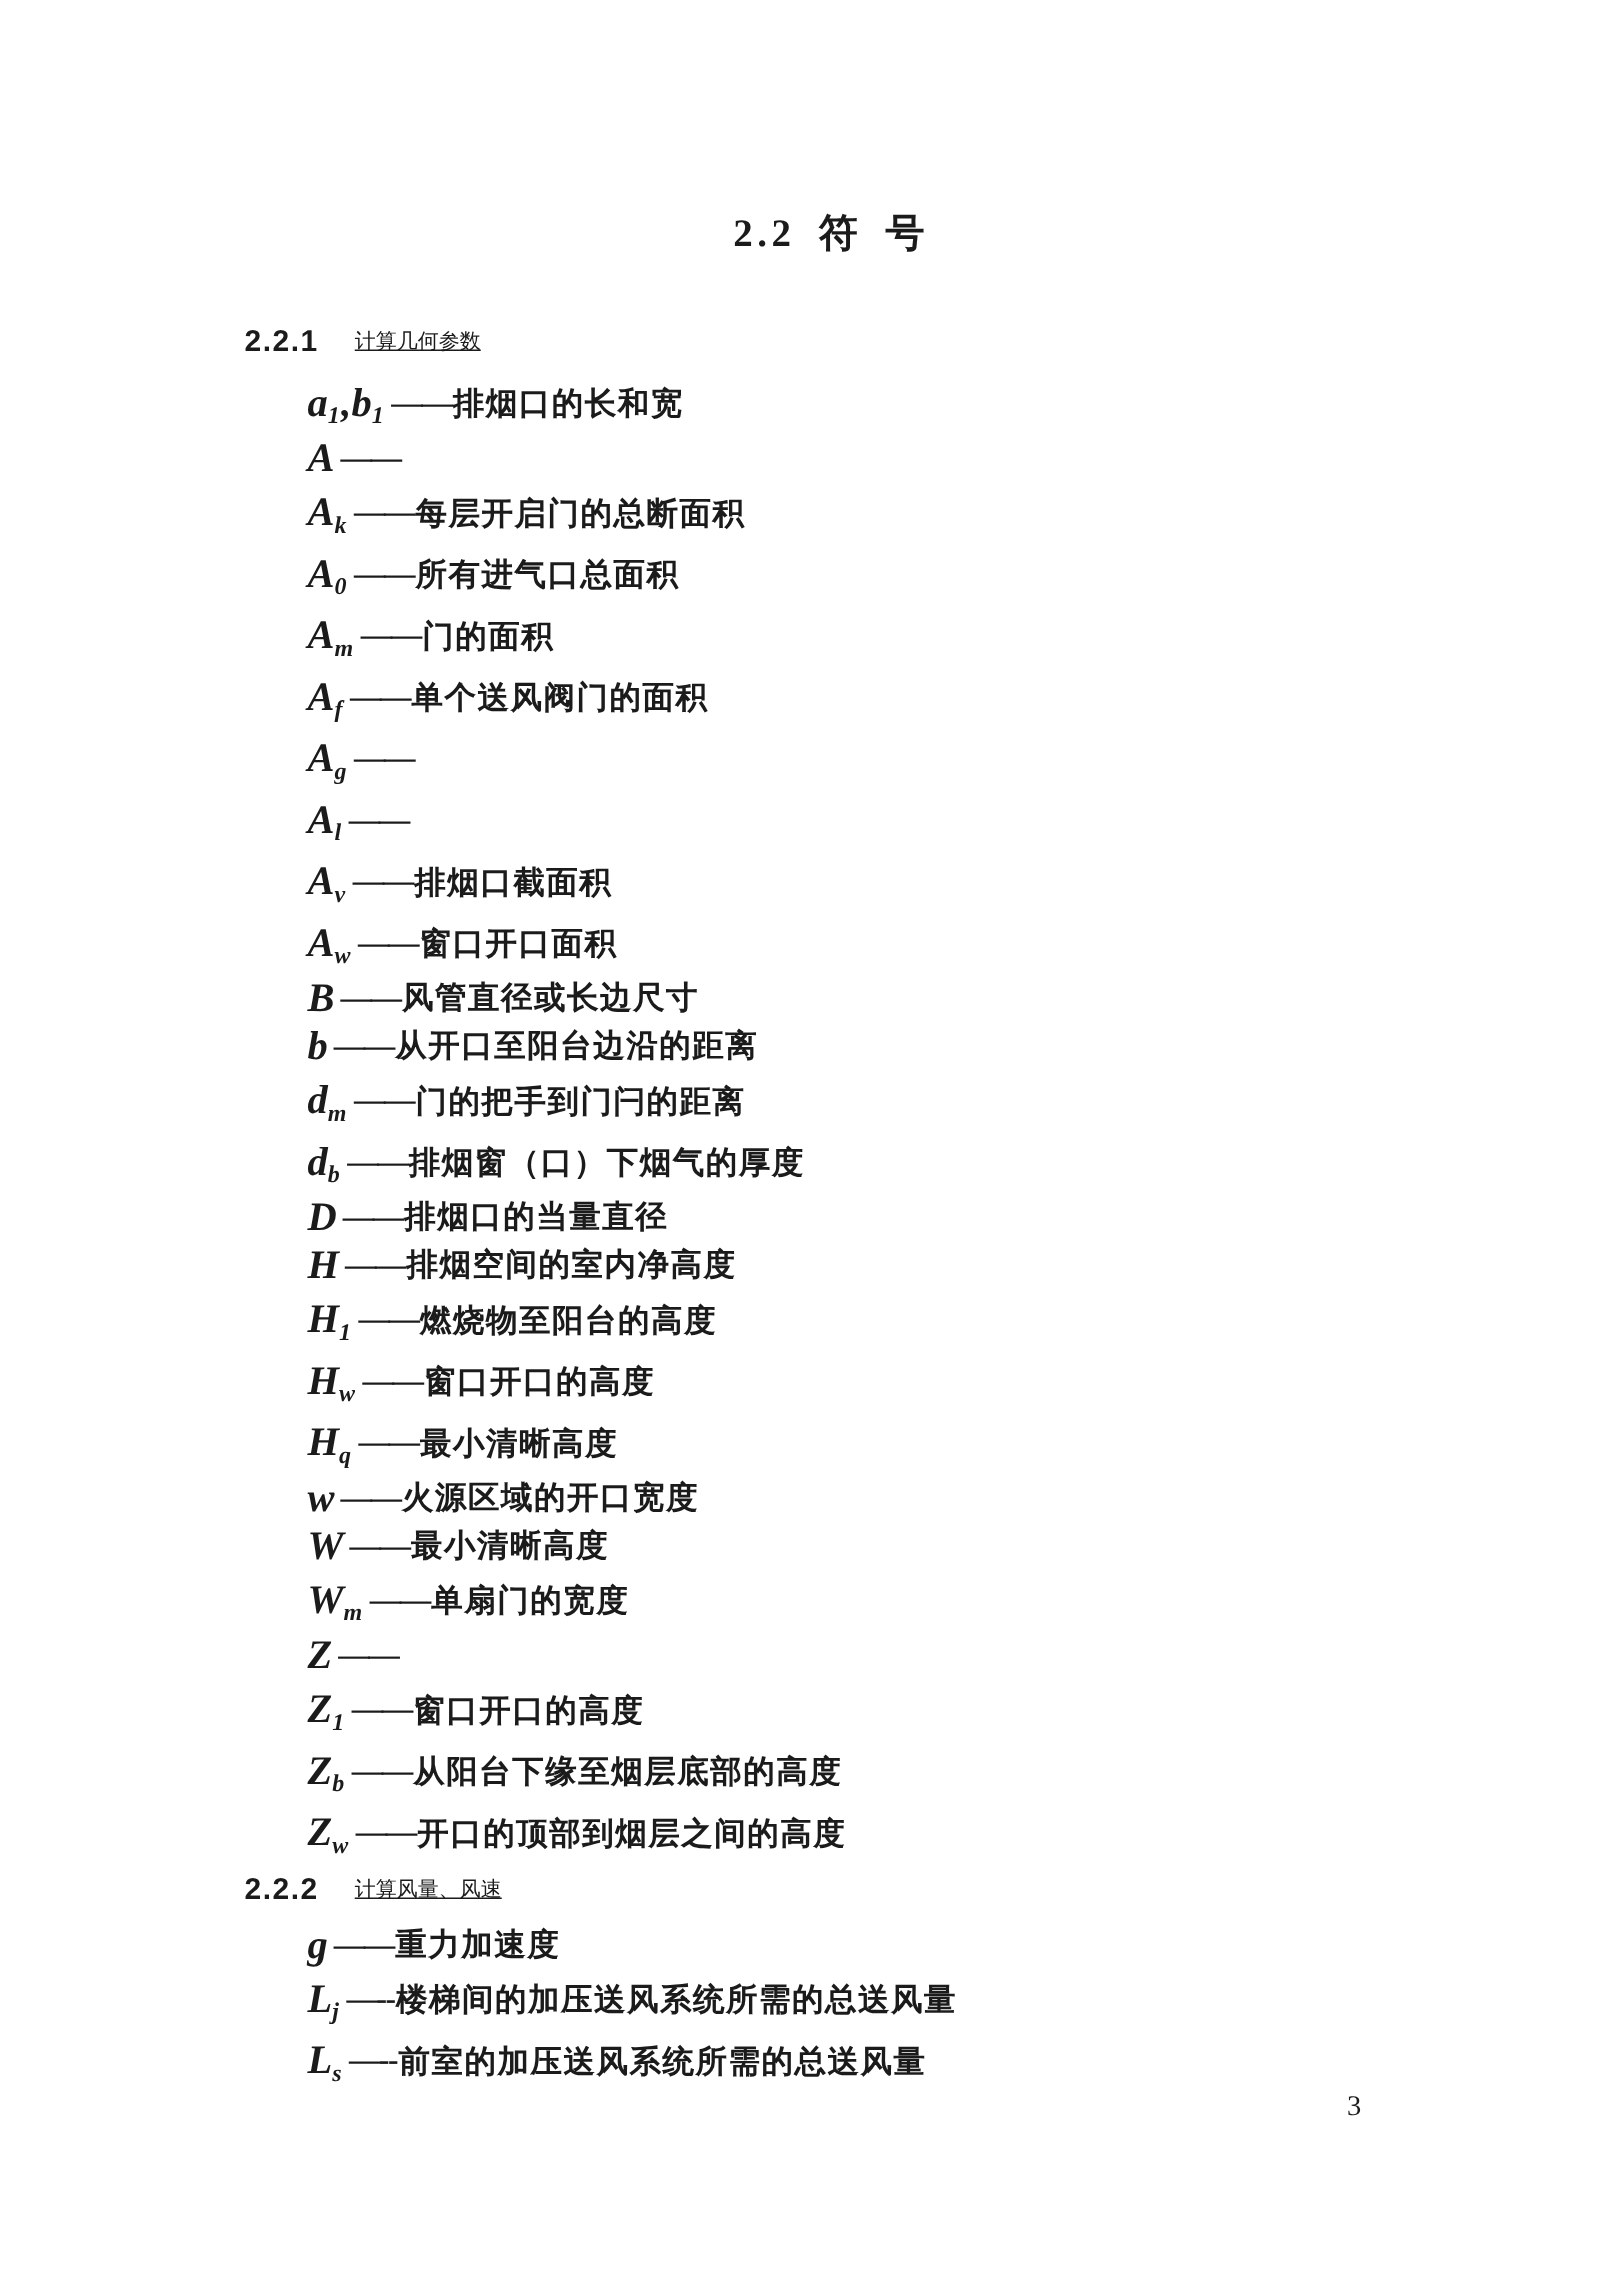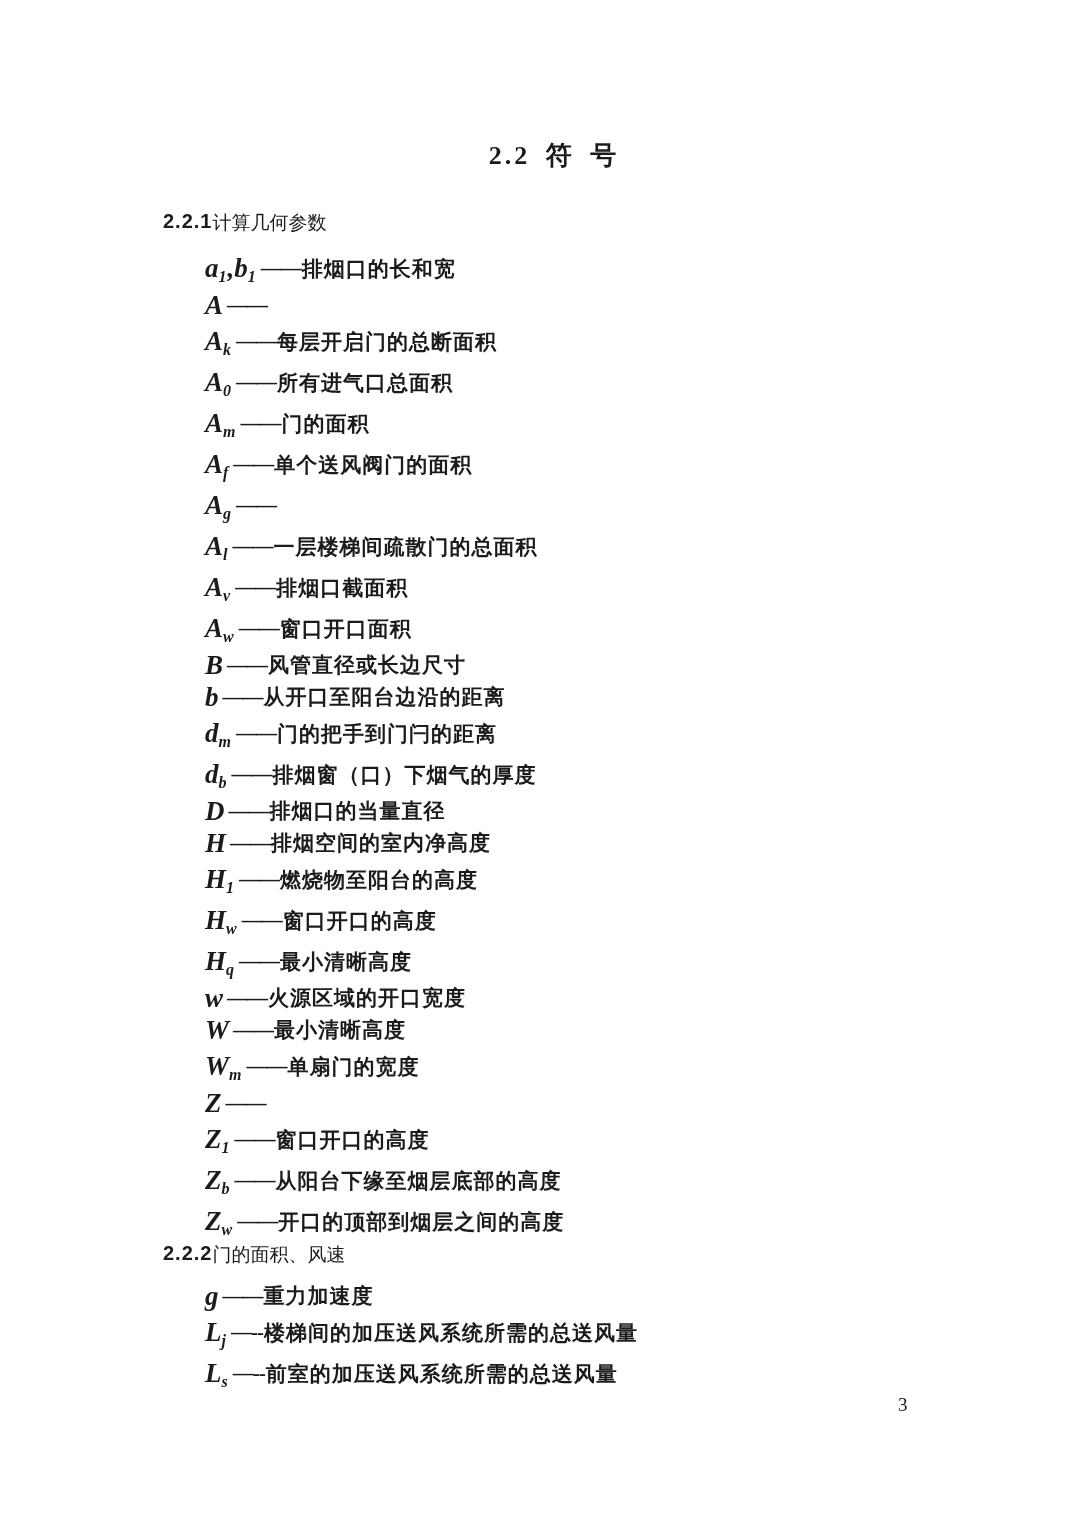--- a/index.html
+++ b/index.html
@@ -24,32 +24,33 @@
     font-weight: 700;
     letter-spacing: 3px;
     word-spacing: 6px;
   }
   .content {
     position: absolute;
     top: 210px; left: 163px; right: 50px;
   }
   .section-heading {
     display: flex;
-    align-items: flex-start;
+    align-items: center;
+    gap: 24px;
     min-height: 36px;
     font-size: 21px;
     margin-bottom: 2px;
   }
   .sec-num {
     font-family: "Liberation Sans", "DejaVu Sans", sans-serif;
     font-weight: 700;
     font-size: 20px;
     letter-spacing: 1px;
   }
-  .sec-title { font-size: 19px; }
+  .sec-title { font-size: 14px; text-decoration: underline; }
   .symbol-row {
     display: flex;
     align-items: center;
     padding-left: 42px;
     min-height: 41px;
     font-size: 21px;
     white-space: nowrap;
     font-weight: bold;
   }
   .symbol-row.plain { min-height: 32px; }
@@ -117,21 +118,20 @@
           <span class="dash">——</span>
           <span class="desc">单个送风阀门的面积</span>
         </div>
         <div class="symbol-row">
           <span class="sym"><i>A</i><sub>g</sub></span>
           <span class="dash">——</span>
         </div>
         <div class="symbol-row">
           <span class="sym"><i>A</i><sub>l</sub></span>
           <span class="dash">——</span>
-          <span class="desc">一层楼梯间疏散门的总面积</span>
         </div>
         <div class="symbol-row">
           <span class="sym"><i>A</i><sub>v</sub></span>
           <span class="dash">——</span>
           <span class="desc">排烟口截面积</span>
         </div>
         <div class="symbol-row">
           <span class="sym"><i>A</i><sub>w</sub></span>
           <span class="dash">——</span>
           <span class="desc">窗口开口面积</span>
@@ -212,21 +212,21 @@
         </div>
         <div class="symbol-row">
           <span class="sym"><i>Z</i><sub>w</sub></span>
           <span class="dash">——</span>
           <span class="desc">开口的顶部到烟层之间的高度</span>
         </div>
       </section>
       <section>
         <div class="section-heading">
           <span class="sec-num">2.2.2</span>
-          <span class="sec-title">门的面积、风速</span>
+          <span class="sec-title">计算风量、风速</span>
         </div>
         <div class="symbol-row plain">
           <span class="sym"><i>g</i></span>
           <span class="dash">——</span>
           <span class="desc">重力加速度</span>
         </div>
         <div class="symbol-row">
           <span class="sym"><i>L</i><sub>j</sub></span>
           <span class="dash">—--</span>
           <span class="desc">楼梯间的加压送风系统所需的总送风量</span>

